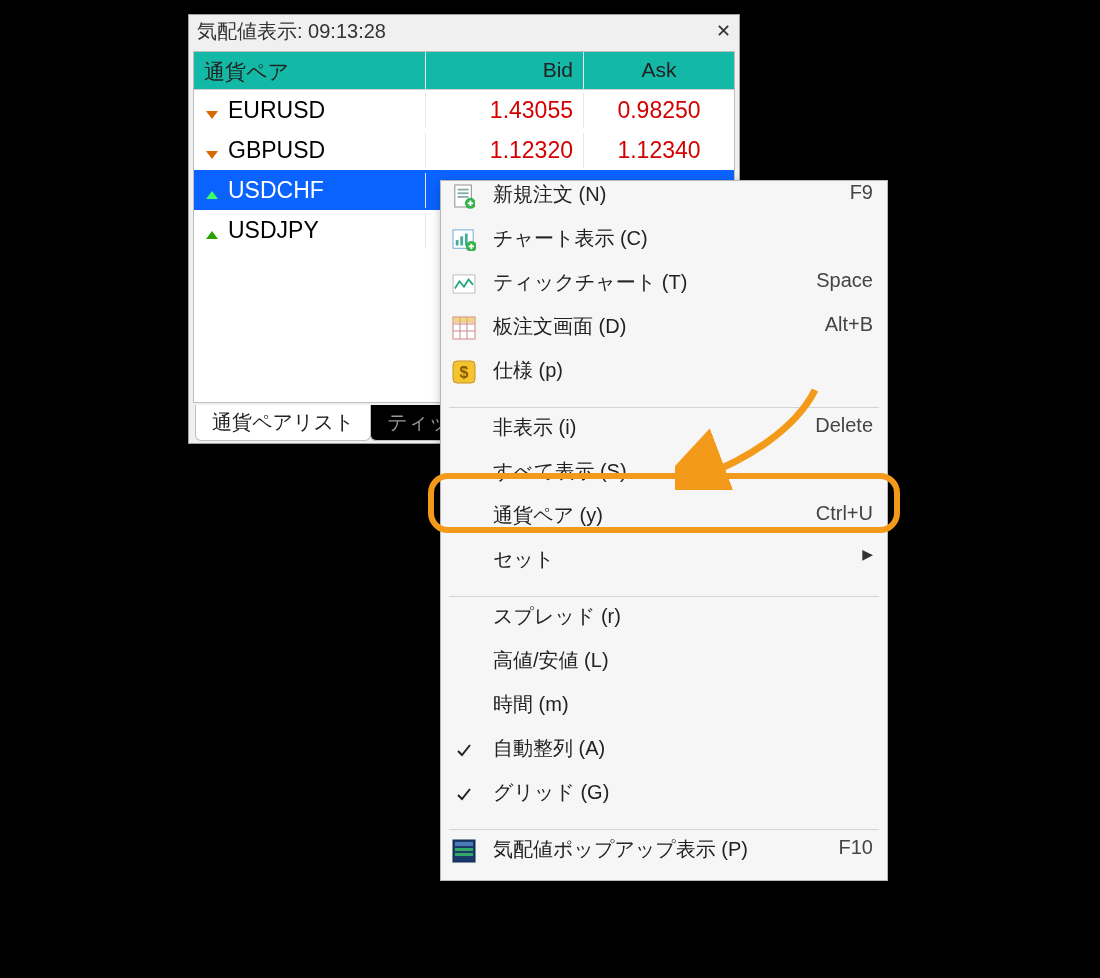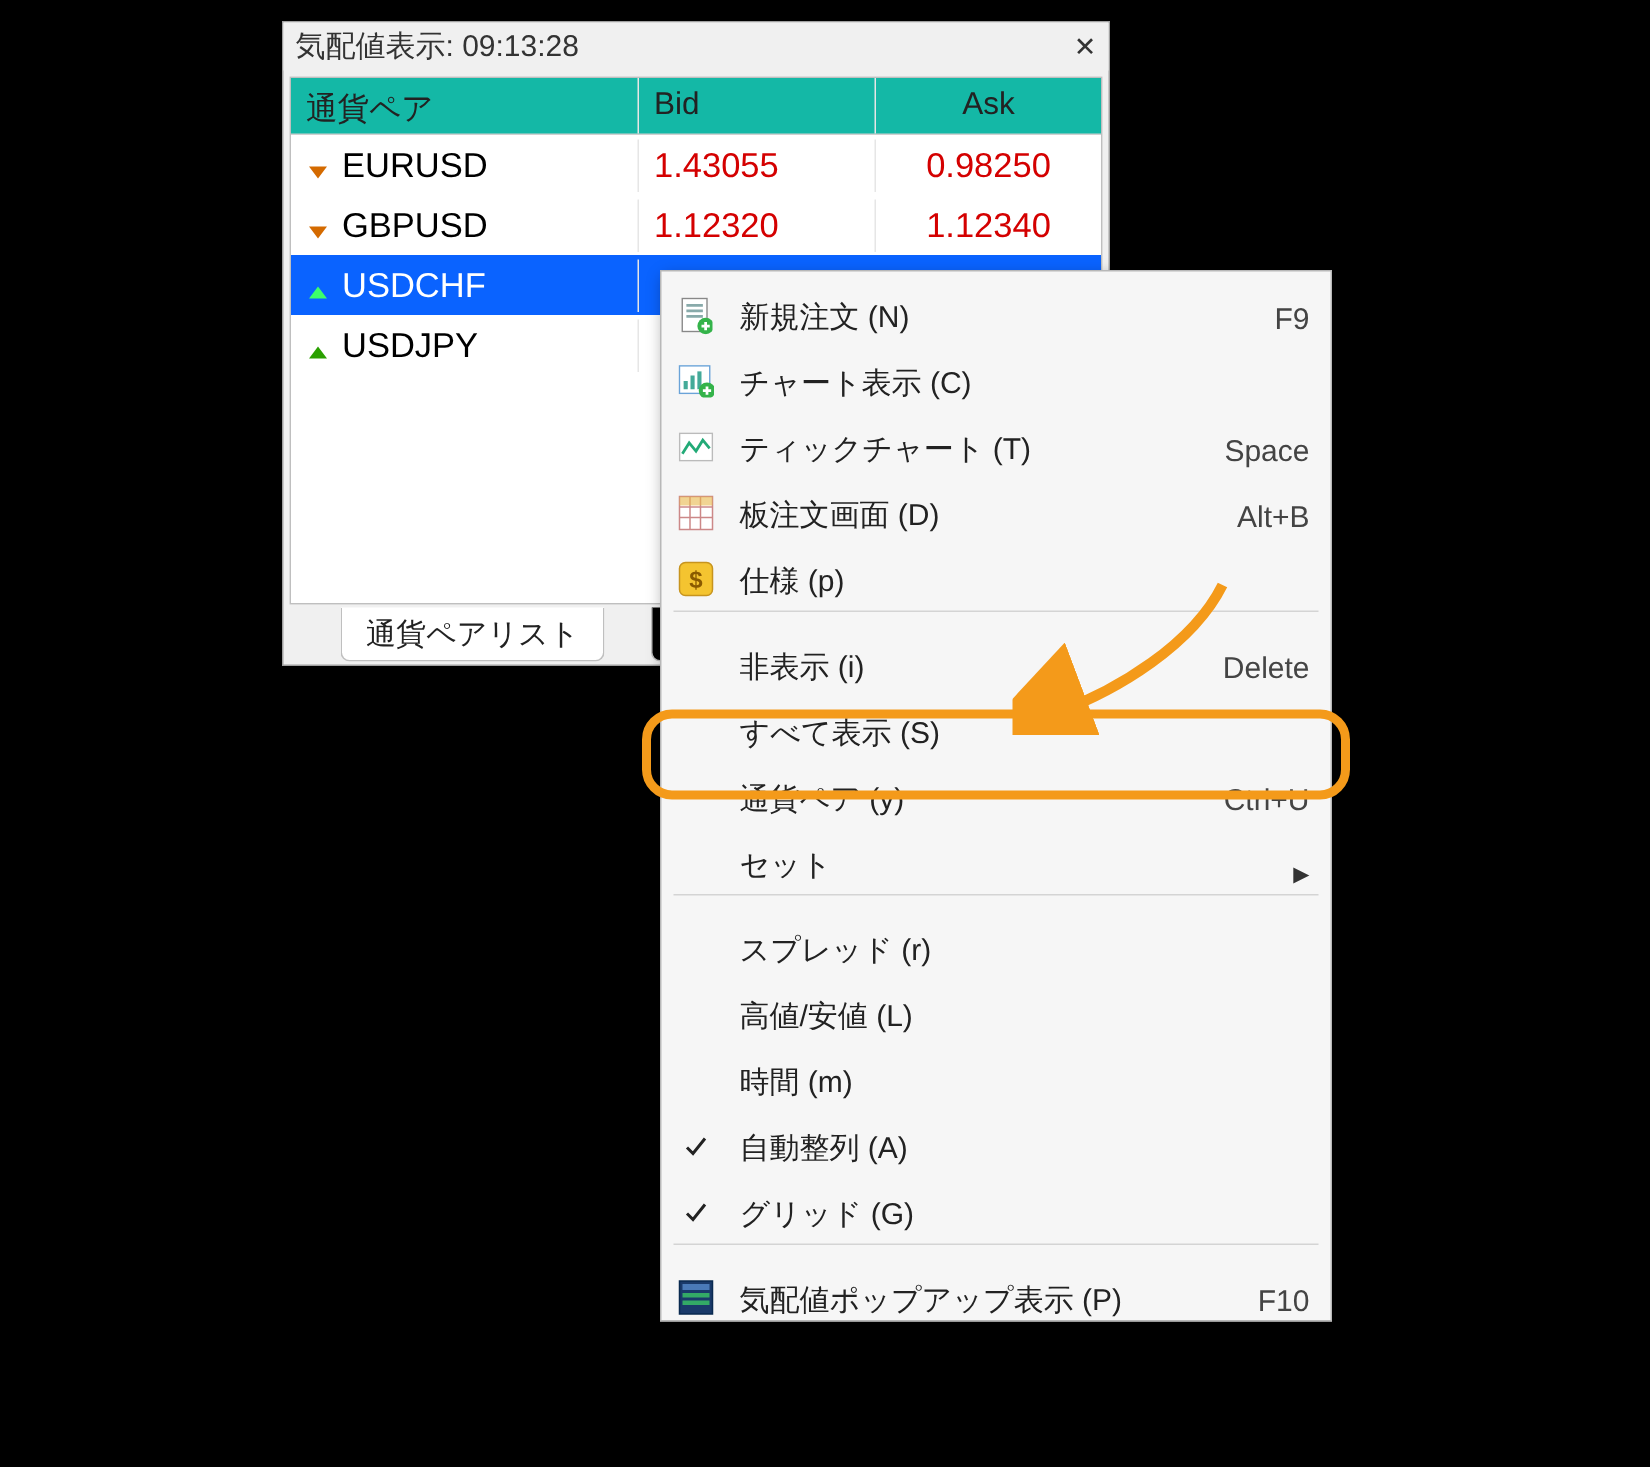--- a/index.html
+++ b/index.html
@@ -46,21 +46,21 @@
     height: 38px;
     border-bottom: 1px solid #d0d0d0;
     background: #14b8a6;
   }
   .grid-header .col {
     padding: 6px 10px;
     color: #222;
     font-size: 21px;
   }
   .col-sym { flex: 0 0 232px; border-right: 1px solid #e6e6e6; }
-  .col-bid { flex: 0 0 158px; border-right: 1px solid #e6e6e6; }
+  .col-bid { flex: 0 0 158px; border-right: 1px solid #e6e6e6; text-align: right; }
   .col-ask { flex: 1; text-align: center; }
 
   .grid-row {
     display: flex;
     height: 40px;
     align-items: center;
   }
   .grid-row .col { padding: 4px 10px; font-size: 23px; }
   .grid-row .col-sym { display: flex; align-items: center; gap: 8px; }
   .down .col-bid, .down .col-ask { color: #d40000; }
@@ -86,37 +86,36 @@
   .tab {
     border: 1px solid #bfbfbf;
     border-top: none;
     padding: 4px 16px;
     font-size: 20px;
     background: #fff;
     color: #222;
     border-bottom-left-radius: 6px;
     border-bottom-right-radius: 6px;
     margin-right: -1px;
-    margin-left: 32px;
   }
   .tab.inactive { color: #999; background: #000000; }
 
   
   .menu {
     position: absolute;
     left: 440px;
     top: 180px;
     width: 448px;
     background: #f6f6f6;
     border: 1px solid #b8b8b8;
     box-shadow: 2px 4px 10px rgba(0,0,0,.35);
   }
   .menu-item {
     display: flex;
-    align-items: flex-end;
+    align-items: flex-start;
     height: 44px;
     padding: 0 14px 0 8px;
     font-size: 20px;
     color: #222;
   }
   .menu-item .mi-icon {
     width: 30px;
     height: 30px;
     margin-right: 14px;
     display: flex;

